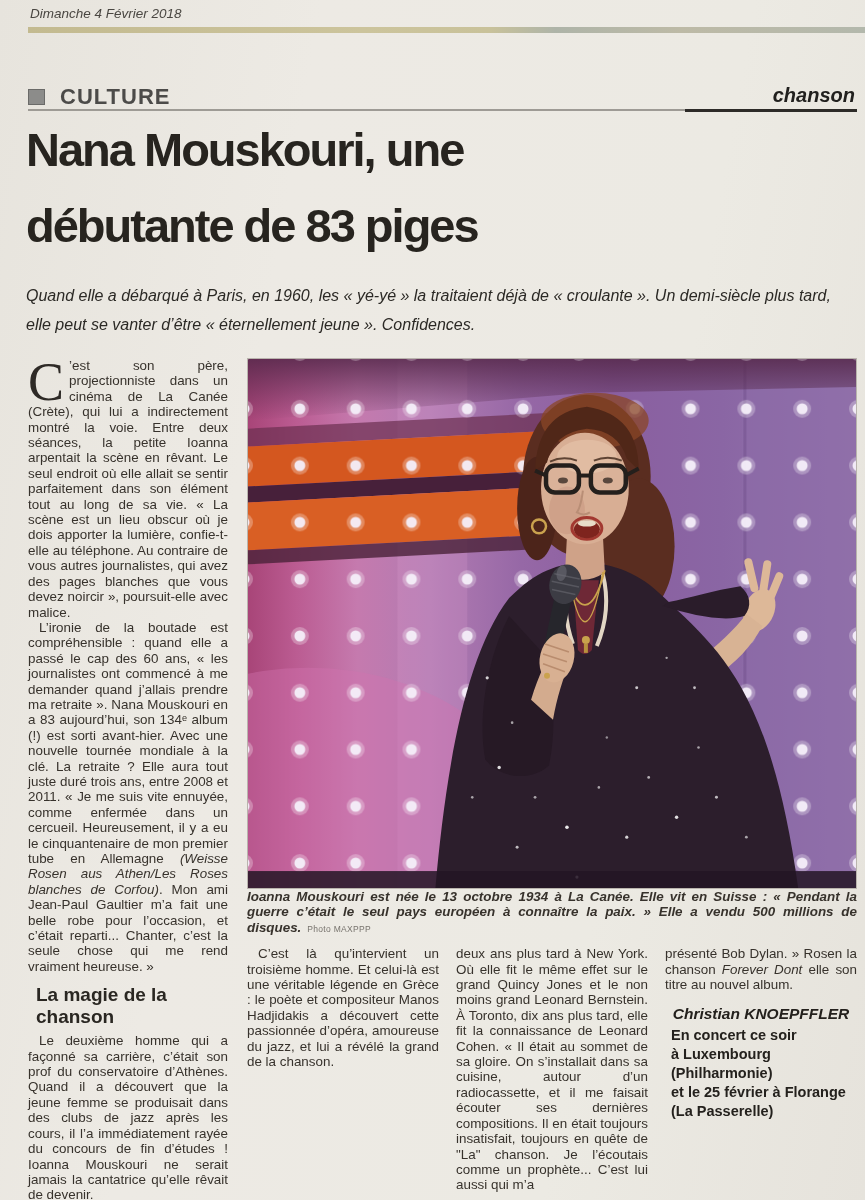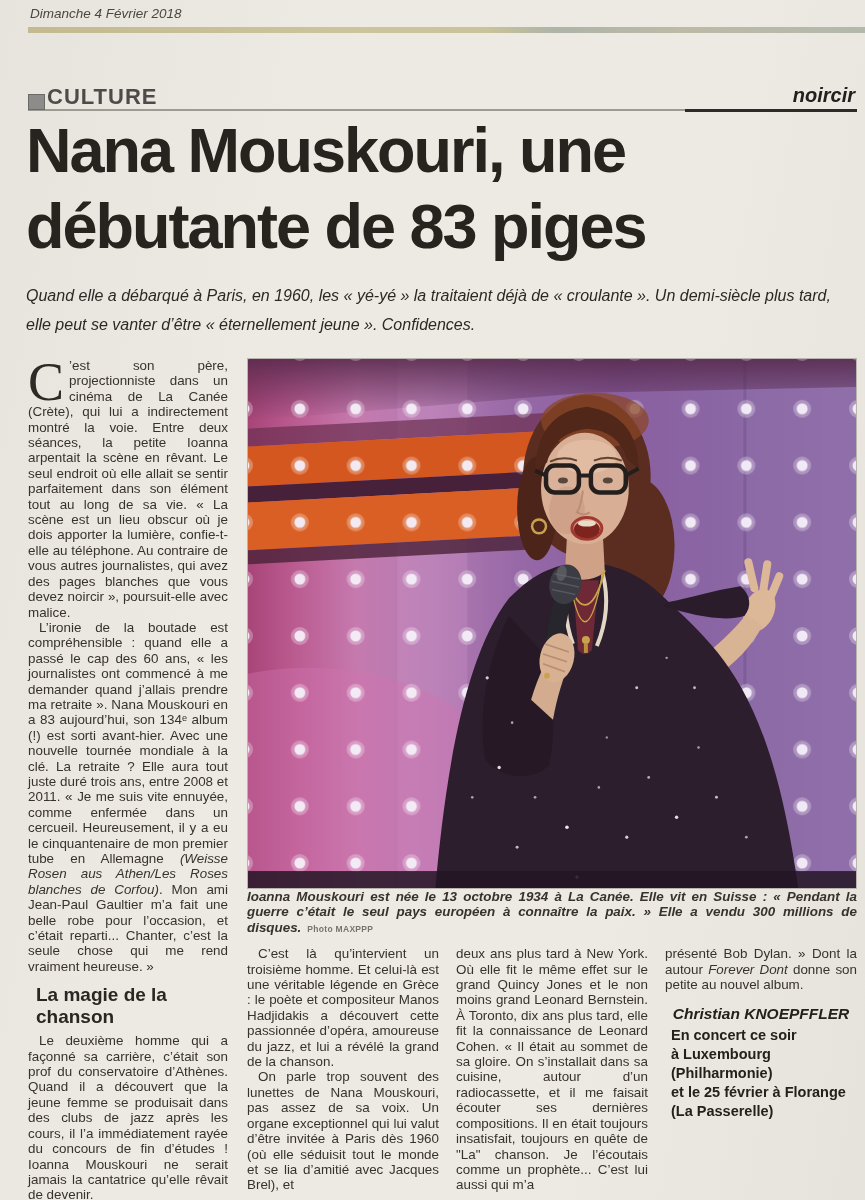--- a/index.html
+++ b/index.html
@@ -7,45 +7,45 @@
   .page { position:relative; width:865px; height:1200px; margin:0 auto; overflow:hidden;
           background:linear-gradient(100deg,#e7e4dd 0%, #edeae4 30%, #eceae3 70%, #e6e3dc 100%); }
 
   .dateline { position:absolute; left:30px; top:6px; font-style:italic; font-size:13.5px; color:#4a4742; }
   .topband  { position:absolute; left:28px; top:27px; right:0; height:6px;
               background:linear-gradient(90deg,#c3ba90 0%,#ccc49c 40%,#c9c29a 55%,#aeb4a8 63%,#bdbaa6 78%,#b3b8ac 100%); }
 
   .section-row   { position:absolute; left:28px; right:8px; top:82px; height:29px; }
   .rule-light    { position:absolute; left:0; right:0; bottom:0; height:2px; background:#9e9b95; }
   .rule-dark     { position:absolute; right:0; width:172px; bottom:-1px; height:3px; background:#2d2b28; }
-  .section-left  { position:absolute; left:0; bottom:1px; display:flex; align-items:flex-end; gap:2px; }
+  .section-left  { position:absolute; left:0; bottom:1px; display:flex; align-items:center; gap:15px; }
   .section-square{ width:17px; height:16px; background:#8c8c8a; border:1px solid #6a6a68; box-sizing:border-box; }
   .section-title { font-size:22px; font-weight:700; letter-spacing:1px; color:#4c4b49; }
   .kicker        { position:absolute; right:2px; bottom:4px; font-size:20px; font-weight:700; font-style:italic; color:#21201e; }
 
-  .headline   { position:absolute; left:26px; top:112px; margin:0; font-size:63px; line-height:76px;
+  .headline   { position:absolute; left:26px; top:112px; margin:0; font-size:47px; line-height:76px;
                 font-weight:700; letter-spacing:-2px; color:#27241f; white-space:pre-line; }
   .standfirst { position:absolute; left:26px; top:281px; width:826px; margin:0; font-style:italic;
                 font-size:16px; line-height:29px; color:#2b2925; font-weight:500; }
 
   .content { position:absolute; left:28px; top:358px; width:829px; display:flex; gap:19px; }
   .col1 { width:200px; }
   .bodytext p { margin:0; font-size:13.4px; line-height:15.4px; text-align:justify; color:#37322c; }
   .indent  { text-indent:11px; }
   .dropcap { float:left; font-family:"Liberation Serif", serif; font-size:54px; line-height:44px;
              padding:2px 5px 0 0; color:#2e2a26; }
   .ital { font-style:italic;margin-top:42px; }
   .mini-head { margin:10px 8px 5px; font-size:19px; font-weight:700; color:#2a2722; }
 
   .right-zone { width:610px; }
   .photo   { width:610px; height:531px; border:1px solid #b9b4ad; box-sizing:border-box; }
   .photo svg { display:block; width:100%; height:100%; }
   .caption { margin:7px 8px 0 12px; font-size:15px; line-height:21px; font-weight:700; font-style:italic;
              text-align:justify; color:#2e2b27; }
-  .credit  { font-size:8.5px; font-weight:700; font-style:normal; color:#77736d; letter-spacing:.3px; margin-left:6px; }
+  .credit  { font-size:8.5px; font-weight:400; font-style:normal; color:#77736d; letter-spacing:.3px; margin-left:6px; }
   .cols3 { margin-top:9px; display:flex; gap:17px; }
   .cols3 .col { width:192px; }
 
   .byline  { margin-top:13px; text-align:center; font-size:15.5px; font-weight:700; font-style:italic; color:#24211d; }
   .concert { margin-top:3px; font-size:14.5px; line-height:19px; font-weight:700; color:#24211d;
              white-space:pre-line; padding-left:6px; }
 </style>
 </head>
 <body>
 
@@ -54,21 +54,21 @@
   <div class="dateline">Dimanche 4 Février 2018</div>
   <div class="topband"></div>
 
   <div class="section-row">
     <div class="rule-light"></div>
     <div class="rule-dark"></div>
     <div class="section-left">
       <span class="section-square"></span>
       <span class="section-title">CULTURE</span>
     </div>
-    <span class="kicker">noircir</span>
+    <span class="kicker">chanson</span>
   </div>
 
   <h1 class="headline">Nana Mouskouri, une
 débutante de 83 piges</h1>
   <p class="standfirst">Quand elle a débarqué à Paris, en 1960, les « yé-yé » la traitaient déjà de « croulante ». Un demi-siècle plus tard, elle peut se vanter d’être « éternellement jeune ». Confidences.</p>
 
   <div class="content bodytext">
 
     <div class="col1">
       <p><span class="dropcap">C</span><span>’est son père, projectionniste dans un cinéma de La Canée (Crète), qui lui a indirectement montré la voie. Entre deux séances, la petite Ioanna arpentait la scène en rêvant. Le seul endroit où elle allait se sentir parfaitement dans son élément tout au long de sa vie. « La scène est un lieu obscur où je dois apporter la lumière, confie-t-elle au téléphone. Au contraire de vous autres journalistes, qui avez des pages blanches que vous devez noircir », poursuit-elle avec malice.</span></p>
@@ -204,32 +204,31 @@
             <path d="M284 342 C292 316 300 300 308 290 L324 302 C316 320 310 340 306 362 Z" fill="#d3ab8e"></path>
             <ellipse cx="310" cy="300" rx="17" ry="25" fill="#d8b092" transform="rotate(14 310 300)"></ellipse>
             <path d="M298 286 L322 294 M296 296 L320 304 M296 306 L318 314" stroke="#b98c6e" stroke-width="1.6" fill="none"></path>
             <circle cx="300" cy="318" r="3" fill="#caa24e"></circle>
           </g>
 
           <rect x="0" y="514" width="610" height="17" fill="#231524" opacity=".85"></rect>
         </svg>
       </div>
 
-      <p class="caption"><span>Ioanna Mouskouri est née le 13 octobre 1934 à La Canée. Elle vit en Suisse : « Pendant la guerre c’était le seul pays européen à connaître la paix. » Elle a vendu 300 millions de disques.</span><span class="credit">Photo MAXPPP</span></p>
+      <p class="caption"><span>Ioanna Mouskouri est née le 13 octobre 1934 à La Canée. Elle vit en Suisse : « Pendant la guerre c’était le seul pays européen à connaître la paix. » Elle a vendu 500 millions de disques.</span><span class="credit">Photo MAXPPP</span></p>
 
       <div class="cols3">
         <div class="col">
           <p class="indent">C’est là qu’intervient un troisième homme. Et celui-là est une véritable légende en Grèce : le poète et compositeur Manos Hadjidakis a découvert cette passionnée d’opéra, amoureuse du jazz, et lui a révélé la grand de la chanson.</p>
-          <p class="indent">On parle trop souvent des lunettes de Nana Mouskouri, pas assez de sa voix. Un organe exceptionnel qui lui valut d’être invitée à Paris dès 1960 (où elle séduisit tout le monde et se lia d’amitié avec Jacques Brel), et</p>
         </div>
         <div class="col">
           <p>deux ans plus tard à New York. Où elle fit le même effet sur le grand Quincy Jones et le non moins grand Leonard Bernstein. À Toronto, dix ans plus tard, elle fit la connaissance de Leonard Cohen. « Il était au sommet de sa gloire. On s’installait dans sa cuisine, autour d’un radiocassette, et il me faisait écouter ses dernières compositions. Il en était toujours insatisfait, toujours en quête de "La" chanson. Je l’écoutais comme un prophète... C’est lui aussi qui m’a</p>
         </div>
         <div class="col">
-          <p><span>présenté Bob Dylan. » Dont la autour </span><span class="ital">Forever Dont</span><span> donne son petite au nouvel album.</span></p>
+          <p><span>présenté Bob Dylan. » Rosen la chanson </span><span class="ital">Forever Dont</span><span> elle son titre au nouvel album.</span></p>
           <div class="byline">Christian KNOEPFFLER</div>
           <div class="concert">En concert ce soir
 à Luxembourg
 (Philharmonie)
 et le 25 février à Florange
 (La Passerelle)</div>
         </div>
       </div>
 
     </div>

